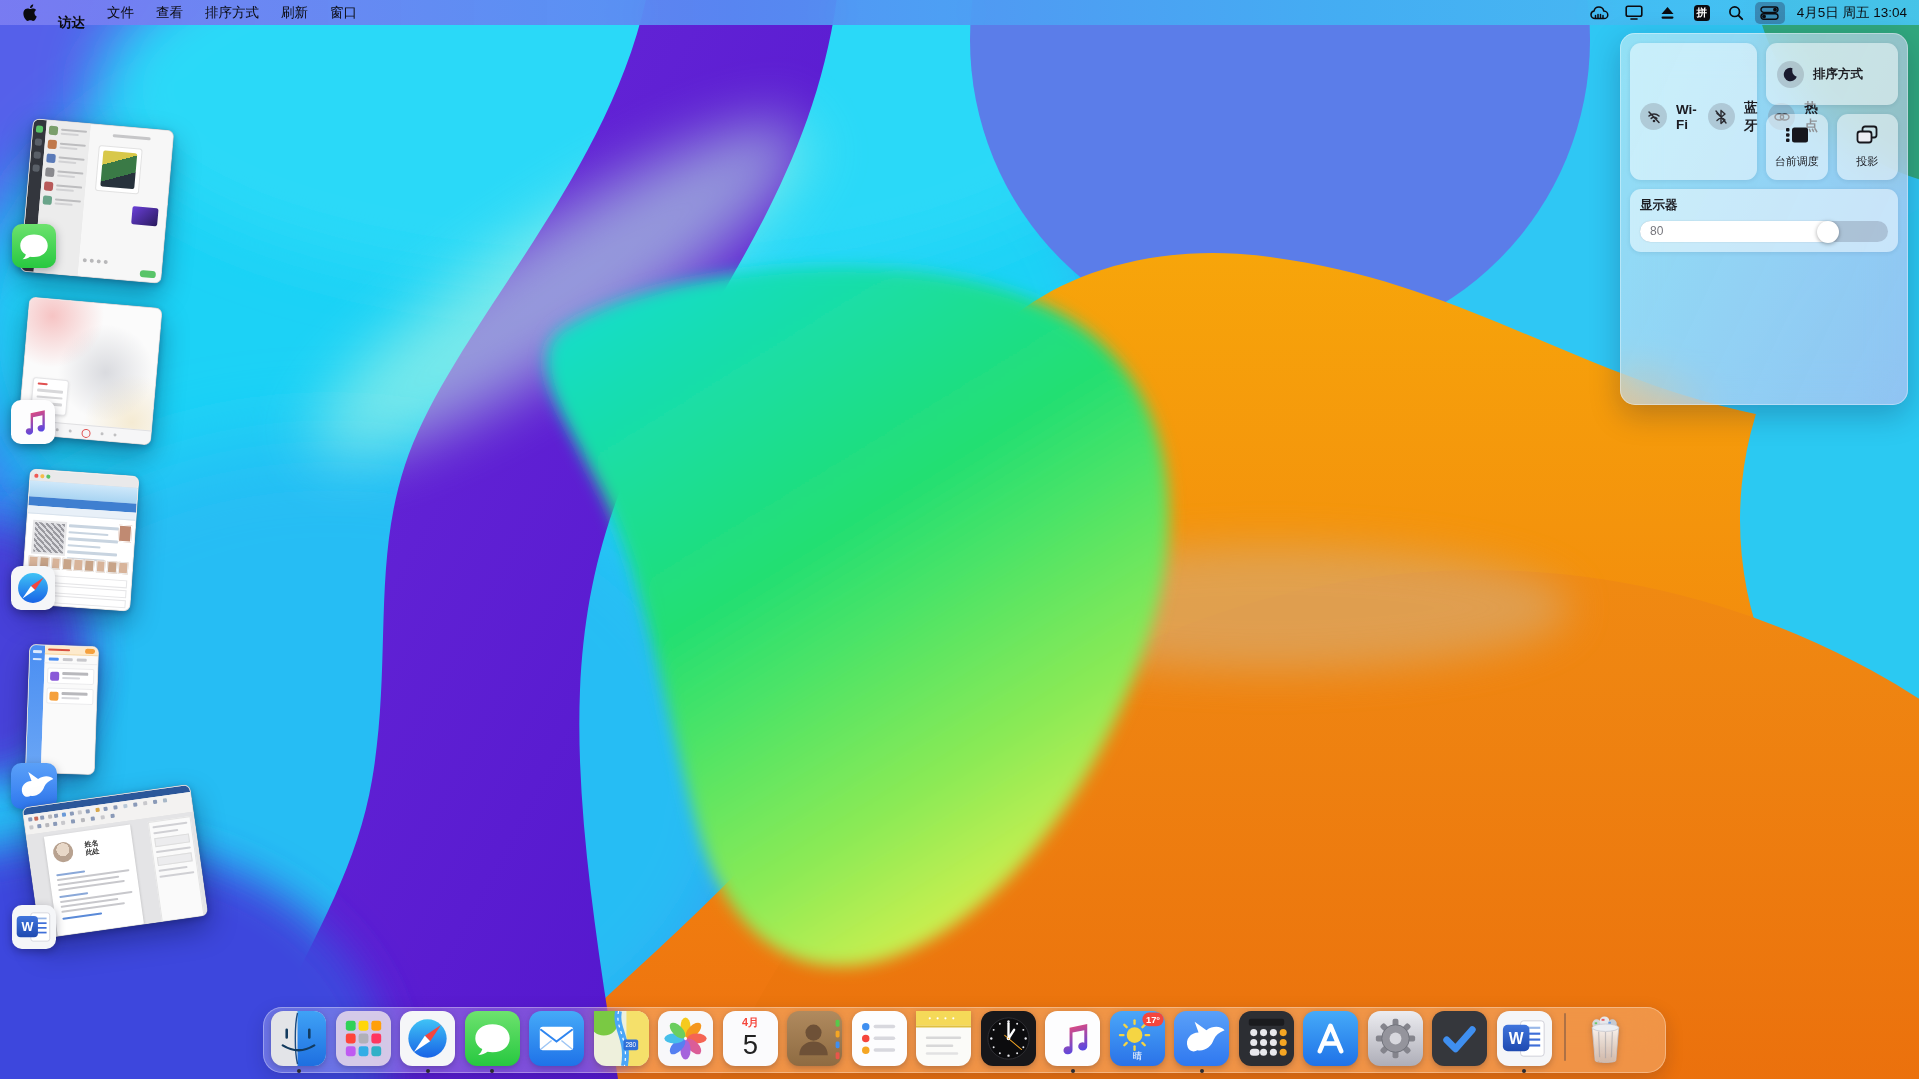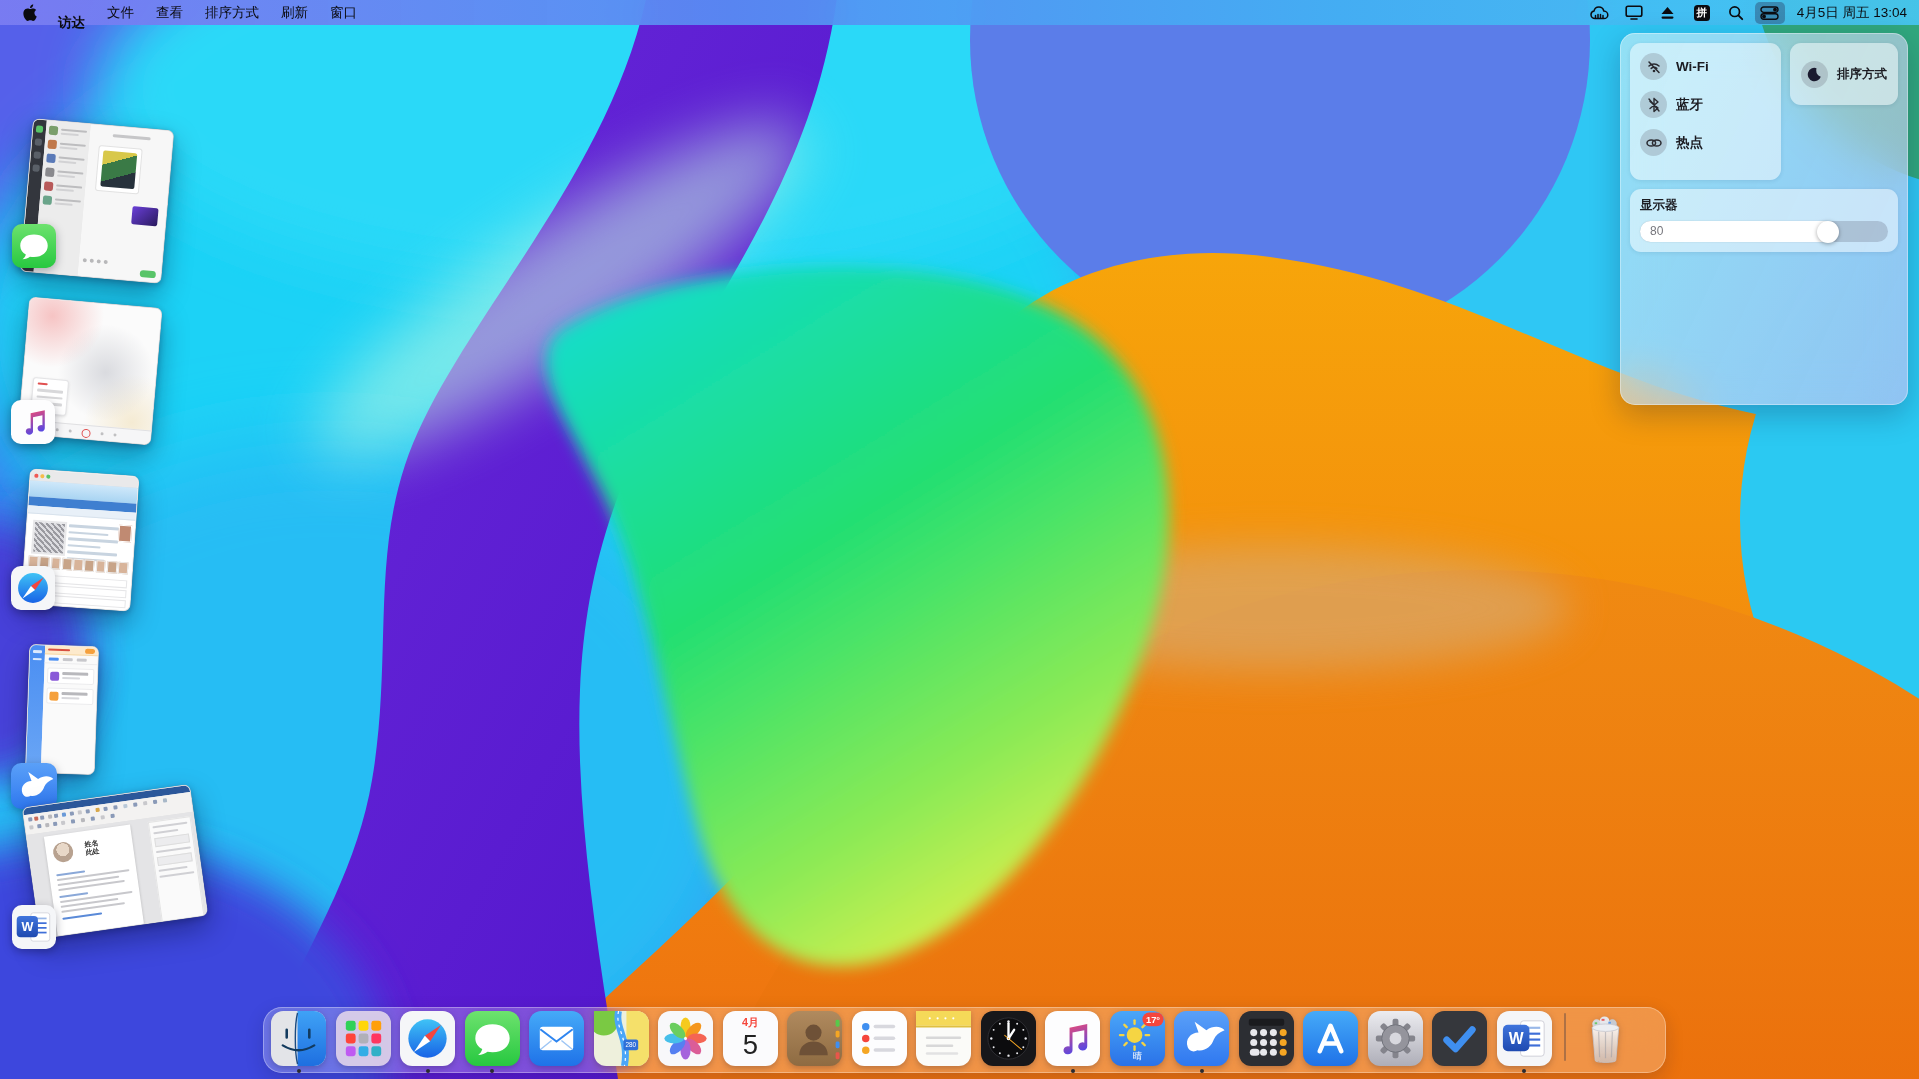--- a/index.html
+++ b/index.html
@@ -108,21 +108,21 @@
   .t-panel i{display:block;height:2px;background:#d0d0d4;border-radius:1px;margin:4px 3px 0;}
   .t-panel u{display:block;height:7px;background:#ececee;border:0.5px solid #ddd;margin:4px 3px 0;}
 
   
   .cc{position:absolute;left:1620px;top:33px;width:288px;height:372px;z-index:60;border-radius:15px;
     background:linear-gradient(115deg,rgba(198,238,246,.66),rgba(206,192,242,.62));
     backdrop-filter:blur(22px);box-shadow:0 10px 30px rgba(10,20,60,.25),inset 0 0 0 1px rgba(255,255,255,.35);
     padding:10px;box-sizing:border-box;display:flex;flex-direction:column;gap:9px;color:#1c1c22;}
   .cc-card{background:rgba(252,253,255,.52);border-radius:11px;box-shadow:0 1px 4px rgba(20,30,70,.10);}
   .cc-top{display:flex;gap:9px;height:137px;}
-  .cc-conn{width:151px;padding:10px 0 0 10px;box-sizing:border-box;display:flex;flex-direction:column;gap:11px;}
+  .cc-conn{width:127px;padding:10px 0 0 10px;box-sizing:border-box;display:flex;flex-direction:row;gap:11px;}
   .cc-rightcol{flex:1;display:flex;flex-direction:column;gap:9px;}
   .cc-focus{height:62px;display:flex;align-items:center;gap:9px;padding-left:11px;box-sizing:border-box;}
   .cc-minirow{flex:1;display:flex;gap:9px;}
   .cc-mini{flex:1;display:flex;flex-direction:column;align-items:center;justify-content:center;gap:5px;}
   .cc-mini .lbl{font-size:11px;}
   .ccrow{display:flex;align-items:center;gap:9px;}
   .ccirc{width:27px;height:27px;border-radius:50%;background:rgba(120,126,140,.32);
     display:flex;align-items:center;justify-content:center;flex:none;}
   .cclabel{font-size:13.5px;font-weight:600;}
   .cc-slidercard{padding:8px 10px 10px;box-sizing:border-box;}
@@ -604,20 +604,42 @@
       </div>
       <div class="cc-rightcol">
         <div class="cc-card cc-focus">
           <span class="ccirc">
             <svg width="15" height="15" viewBox="0 0 15 15">
                 <path d="M9.5,1.2 A6.7,6.7 0 1 0 13.8,9.8 A7.6,7.6 0 0 1 9.5,1.2 Z" fill="#1a1a2e"></path>
               </svg>
           </span>
           <span style="font-size:12.5px;font-weight:600;">排序方式</span>
         </div>
+        <div class="cc-minirow">
+          <div class="cc-card cc-mini">
+            <span>
+              <svg width="24" height="20" viewBox="0 0 24 20">
+                  <rect x="1" y="3" width="3.5" height="3.5" rx="1" fill="#16161c"></rect>
+                  <rect x="1" y="8.2" width="3.5" height="3.5" rx="1" fill="#16161c"></rect>
+                  <rect x="1" y="13.4" width="3.5" height="3.5" rx="1" fill="#16161c"></rect>
+                  <rect x="7" y="2.5" width="16" height="15" rx="2.5" fill="#16161c"></rect>
+                </svg>
+            </span>
+            <span class="lbl">台前调度</span>
+          </div>
+          <div class="cc-card cc-mini">
+            <span>
+              <svg width="24" height="20" viewBox="0 0 24 20">
+                  <rect x="7.5" y="1.5" width="14" height="11" rx="2.5" fill="none" stroke="#16161c" stroke-width="1.8"></rect>
+                  <rect x="2.5" y="6.5" width="14" height="11" rx="2.5" fill="#edeef4" stroke="#16161c" stroke-width="1.8"></rect>
+                </svg>
+            </span>
+            <span class="lbl">投影</span>
+          </div>
+        </div>
       </div>
     </div>
 
     <div class="cc-card cc-slidercard">
       <div class="cc-slabel">显示器</div>
       <div class="sliderline">
         <div class="slider">
           <span class="sval">80</span>
           <span class="sfill" style="width:80%;">
               <span class="sknob"></span>

